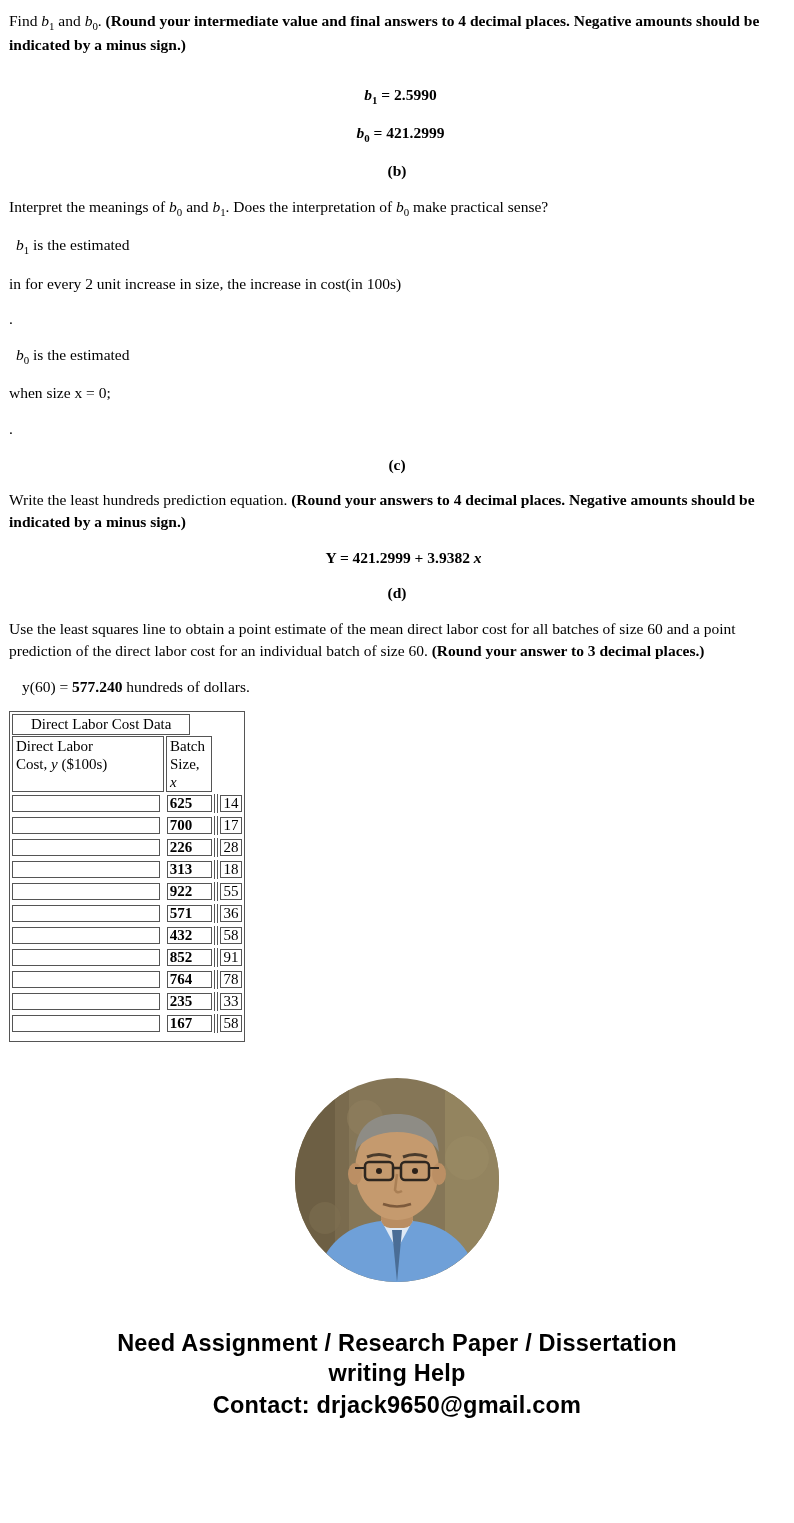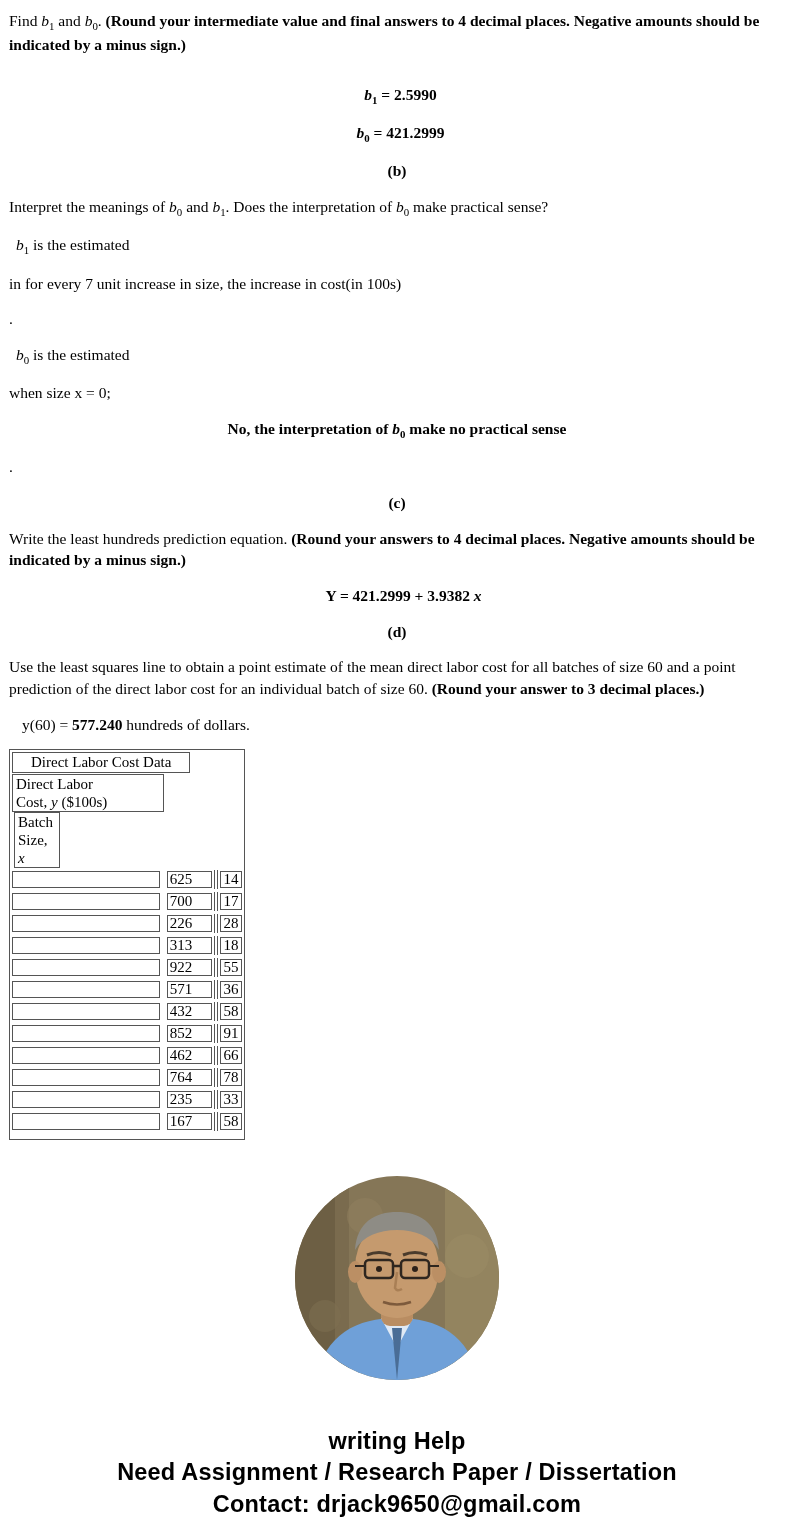--- a/index.html
+++ b/index.html
@@ -29,35 +29,35 @@
     border: 1px solid #555;
     padding: 2px 2px 7px 2px;
     font-size: 15px;
   }
   .tcaption {
     display: inline-block;
     border: 1px solid #555;
     padding: 0 18px;
     line-height: 19px;
   }
-  .thead { display: flex; margin-top: 1px; flex-direction: column; }
+  .thead { display: flex; margin-top: 1px; }
   .th { border: 1px solid #555; padding: 0 3px; line-height: 18px; }
   .th.c1 { width: 152px; }
   .th.c2 { width: 46px; margin-left: 2px; }
   .trow { display: flex; align-items: center; height: 22px; }
   .cell {
     border: 1px solid #555;
     height: 17px;
     line-height: 15px;
     padding: 0 2px;
     overflow: hidden;
     background: #fff;
   }
   .cell.blank { width: 152px; }
-  .cell.cost { width: 47px; margin-left: 7px; }
+  .cell.cost { width: 47px; margin-left: 7px; font-weight: bold; }
   .bars { display: flex; gap: 2px; margin: 0 2px; }
   .bar { width: 1px; height: 19px; background: #555; }
   .cell.size { width: 22px; }
 
   
   .avatar-wrap { display: flex; justify-content: center; margin-top: 36px; }
   .avatar {
     width: 204px; height: 204px;
     border-radius: 50%;
     overflow: hidden;
@@ -87,29 +87,28 @@
   <p class="bold gap-lg indent-sm"><i class="var">b</i><sub>1</sub><span> = 2.5990</span></p>
 
   <p class="bold indent-sm"><i class="var">b</i><sub>0</sub><span> = 421.2999</span></p>
 
   <p class="bold">(b)</p>
 
   <p><span>Interpret the meanings of </span><i class="var">b</i><sub>0</sub><span> and </span><i class="var">b</i><sub>1</sub><span>. Does the interpretation of </span><i class="var">b</i><sub>0</sub><span> make practical sense?</span></p>
 
   <p class="indent-sm"><i class="var">b</i><sub>1</sub><span> is the estimated</span></p>
 
-  <p>in for every 7 unit increase in size, the increase in cost(in 100s)</p>
+  <p>in for every 2 unit increase in size, the increase in cost(in 100s)</p>
 
   <p class="gap-md">.</p>
 
   <p class="indent-sm"><i class="var">b</i><sub>0</sub><span> is the estimated</span></p>
 
   <p>when size x = 0;</p>
 
-  <p class="bold"><span>No, the interpretation of </span><i class="var">b</i><sub>0</sub><span> make no practical sense</span></p>
 
   <p>.</p>
 
   <p class="bold">(c)</p>
 
   <p><span>Write the least hundreds prediction equation. </span><span class="bold">(Round your answers to 4 decimal places. Negative amounts should be indicated by a minus sign.)</span></p>
 
   <p class="bold indent-md"><span>Y = 421.2999 + 3.9382 </span><i class="var">x</i></p>
 
   <p class="bold">(d)</p>
@@ -195,29 +194,20 @@
           <div class="cell size">58</div>
         </div>
         <div class="trow">
           <div class="cell blank"></div>
           <div class="cell cost">852</div>
           <div class="bars">
             <span class="bar"></span>
             <span class="bar"></span>
           </div>
           <div class="cell size">91</div>
-        </div>
-        <div class="trow">
-          <div class="cell blank"></div>
-          <div class="cell cost">462</div>
-          <div class="bars">
-            <span class="bar"></span>
-            <span class="bar"></span>
-          </div>
-          <div class="cell size">66</div>
         </div>
         <div class="trow">
           <div class="cell blank"></div>
           <div class="cell cost">764</div>
           <div class="bars">
             <span class="bar"></span>
             <span class="bar"></span>
           </div>
           <div class="cell size">78</div>
         </div>
@@ -269,18 +259,18 @@
         <path d="M108 79 Q120 74 132 79" stroke="#4a3b2c" stroke-width="3" fill="none"></path>
         <circle cx="84" cy="93" r="3" fill="#2c2119"></circle>
         <circle cx="120" cy="93" r="3" fill="#2c2119"></circle>
         <path d="M102 96 L100 112 Q102 116 107 113" stroke="#a97f55" stroke-width="2.5" fill="none"></path>
         <path d="M88 126 Q102 131 116 126" stroke="#7d5a3c" stroke-width="2.5" fill="none"></path>
       </svg>
     </div>
   </div>
 
   <div class="footer">
+    <div>Need Assignment / Research Paper / Dissertation</div>
     <div>writing Help</div>
-    <div>Need Assignment / Research Paper / Dissertation</div>
     <div class="contact">Contact: drjack9650@gmail.com</div>
   </div>
 
 </div>
 
 </body></html>

